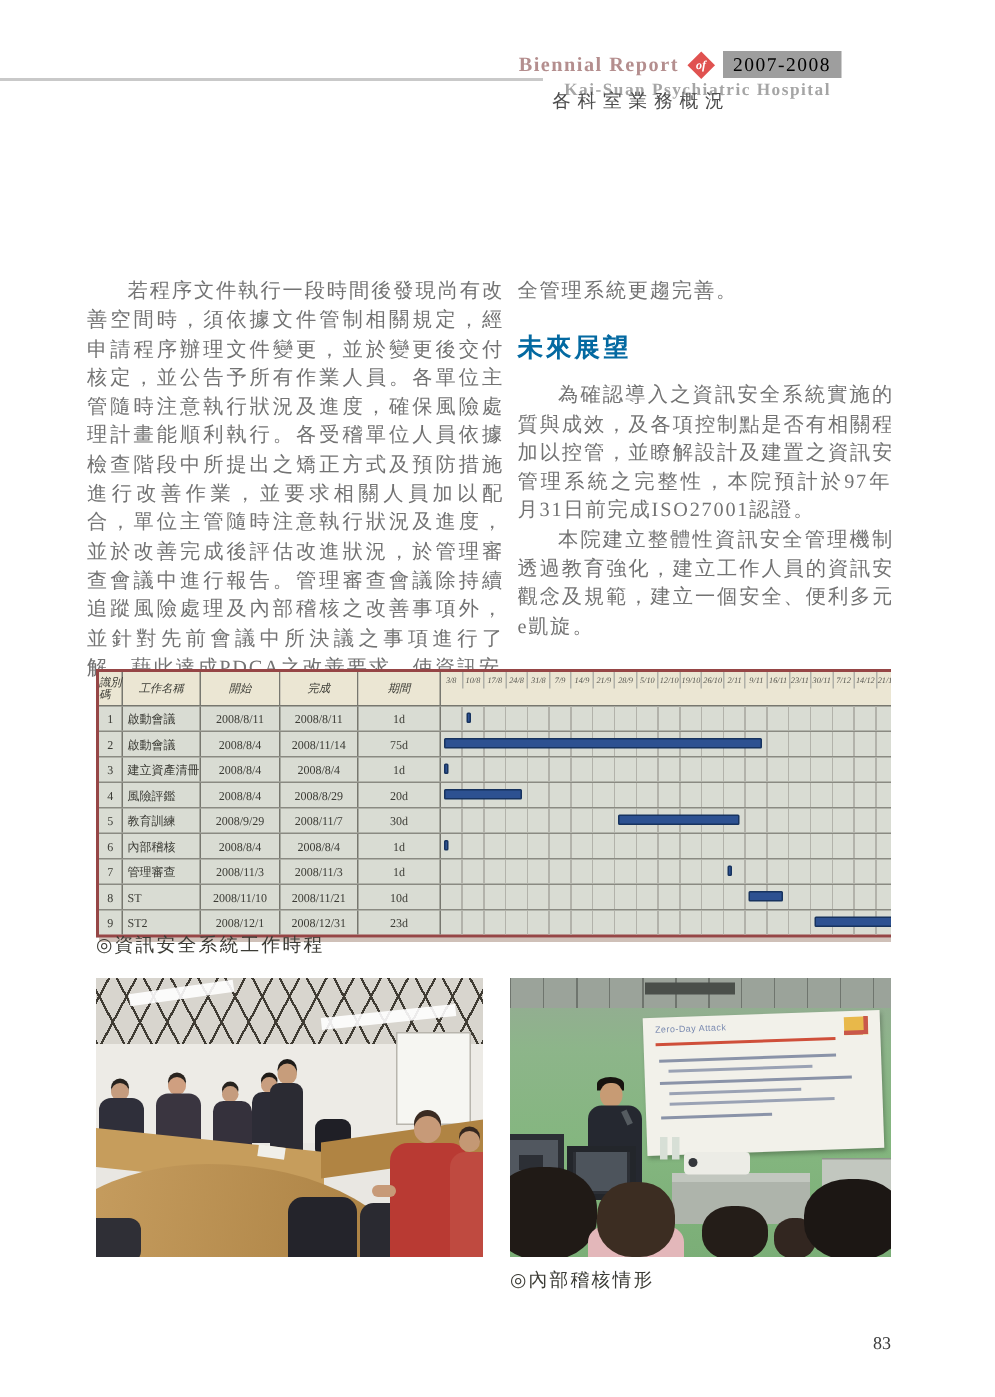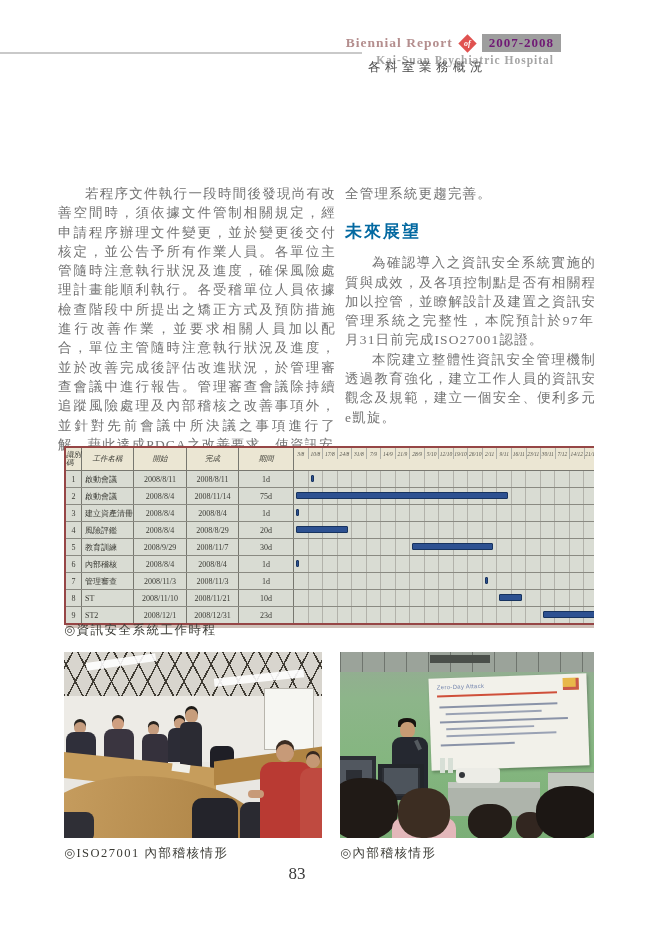--- a/index.html
+++ b/index.html
@@ -6,21 +6,21 @@
   .page{position:relative;width:594px;height:931px;background:#ffffff;overflow:hidden;
         font-family:"Liberation Serif","DejaVu Serif",serif;}
 
   
   .hdr-rule{position:absolute;left:0;top:52px;width:362px;height:2px;background:#c9c9c9;}
   .hdr-line1{position:absolute;top:34px;right:33px;display:flex;align-items:center;gap:8px;}
   .hdr-report{font-weight:bold;font-size:13.5px;color:#b48e8e;letter-spacing:1px;}
   .hdr-diamond{width:13px;height:13px;background:#e05250;transform:rotate(45deg);
                display:flex;align-items:center;justify-content:center;}
   .hdr-of{transform:rotate(-45deg);color:#ffffff;font-style:italic;font-size:8px;font-weight:bold;}
-  .hdr-years{background:#9e9e9e;color:#701a75;font-weight:bold;font-size:13px;
+  .hdr-years{background:#9e9e9e;color:#000000;font-weight:normal;font-size:13px;
              padding:1px 7px;letter-spacing:1px;}
   .hdr-hospital{position:absolute;top:54px;right:40px;font-weight:bold;font-size:11.5px;
                 color:#a5a5a5;letter-spacing:1px;}
   .hdr-section{position:absolute;left:368px;top:59px;font-size:12.5px;color:#4c4c4c;
                letter-spacing:4.5px;}
 
   
   .col-left{position:absolute;left:58px;top:184px;width:278px;}
   .col-right{position:absolute;left:345px;top:184px;width:266px;}
   p.body{margin:0;font-size:13.5px;line-height:19.3px;color:#737373;text-align:justify;
@@ -51,21 +51,21 @@
   .g-tl{position:relative;box-sizing:border-box;
         background-image:repeating-linear-gradient(to right,transparent 0,transparent 13.52px,#b2b2aa 13.52px,#b2b2aa 14.52px);}
   .g-bar{position:absolute;top:4px;height:7px;background:#2d5191;border:1px solid #17335f;
          border-radius:1px;box-sizing:border-box;}
 
   
   .caption{position:absolute;font-size:12.5px;color:#3b3b35;letter-spacing:1.5px;}
   .cap-gantt{left:64px;top:622px;}
   .cap-left{left:64px;top:845px;}
   .cap-right{left:340px;top:845px;}
-  .pagenum{position:absolute;top:864px;left:0;width:100%;text-align:center;font-size:17px;color:#3a3a3a;}
+  .pagenum{position:absolute;top:888px;left:0;width:100%;text-align:right;font-size:12px;color:#3a3a3a;}
 
   
   .photo{position:absolute;top:652px;height:186px;overflow:hidden;}
   .photo *{position:absolute;}
   #photo-conf{left:64px;width:258px;background:#e9e7e2;}
   #photo-train{left:340px;width:256px;
        background:linear-gradient(180deg,#96a995 0%,#8db58a 25%,#84b67f 60%,#7bae77 100%);}
 </style>
 </head>
 <body>
@@ -279,17 +279,16 @@
     <div style="left:119px;top:120px;width:6px;height:6px;border-radius:50%;background:#33363a;"></div>
     <div style="left:208px;top:120px;width:50px;height:42px;background:#c2c7bf;box-shadow:inset 0 1px 0 #8f948c,inset 0 -12px 0 #b2b8af;"></div>
     <div style="left:-12px;top:126px;width:70px;height:62px;border-radius:45%;background:#201a16;"></div>
     <div style="left:52px;top:166px;width:64px;height:22px;background:#e3b7ba;border-radius:10px 10px 0 0;"></div>
     <div style="left:58px;top:136px;width:52px;height:50px;border-radius:45%;background:#3c2d22;"></div>
     <div style="left:128px;top:152px;width:44px;height:36px;border-radius:45%;background:#241d18;"></div>
     <div style="left:176px;top:160px;width:28px;height:27px;border-radius:45%;background:#322620;"></div>
     <div style="left:196px;top:134px;width:66px;height:54px;border-radius:45%;background:#1c1714;"></div>
   </div>
 
-  <div class="caption cap-left">◎ISO27001 內部稽核情形</div>
   <div class="caption cap-right">◎內部稽核情形</div>
   <div class="pagenum">83</div>
 
 </div>
 
 </body></html>

